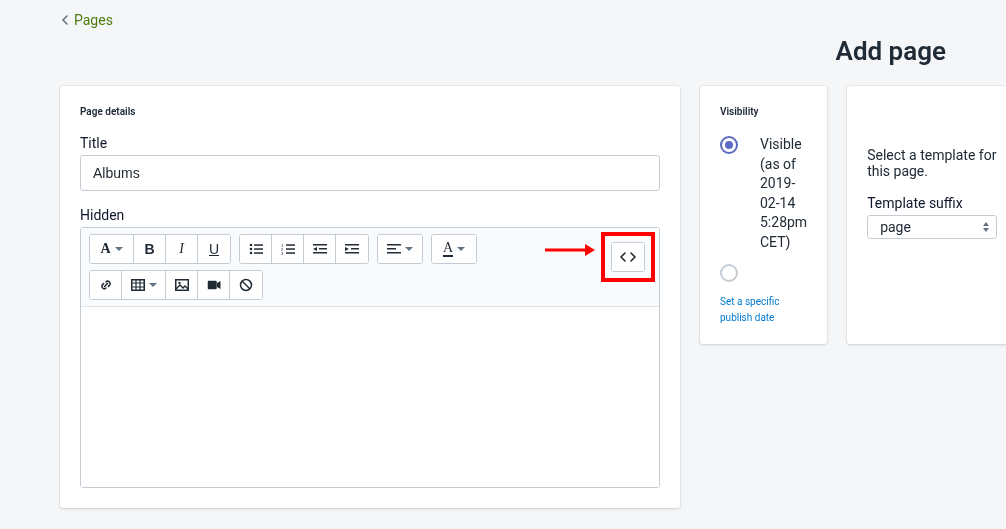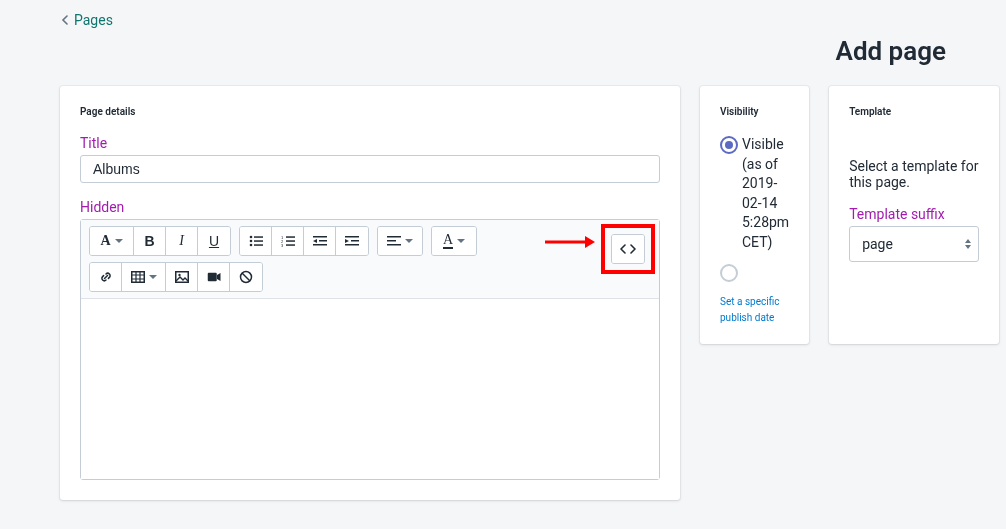--- a/index.html
+++ b/index.html
@@ -13,21 +13,21 @@
     overflow:hidden;
     font-size:14px;
   }
   .page {
     padding: 8px 60px 20px 60px;
   }
   .breadcrumb {
     display:inline-flex;
     align-items:center;
     gap:4px;
-    color:#0f766e;
+    color:#4d7c0f;
     font-size:14px;
     cursor:pointer;
     padding:4px 0;
   }
   .breadcrumb svg { width:10px; height:10px; }
   h1.page-title {
     margin:4px 0 20px 0;
     font-size:26px;
     font-weight:600;
     color:#212B36;
@@ -47,26 +47,26 @@
     padding:20px;
   }
   .card h2 {
     margin:0 0 18px 0;
     font-size:10px;
     font-weight:600;
     color:#212B36;
   }
   .field-label {
     font-size:14px;
-    color:#a21caf;
+    color:#0f172a;
     margin-bottom:4px;
   }
   .text-input {
     width:100%;
-    height:28px;
+    height:36px;
     border:1px solid #c4cdd5;
     border-radius:3px;
     padding:6px 12px;
     font-size:14px;
     color:#212B36;
     outline:none;
     background:#fff;
   }
   .mt16 { margin-top:16px; }
   .editor {
@@ -128,40 +128,40 @@
   }
   .arrow-annot {
     position:absolute;
     top:14px;
     right:64px;
     pointer-events:none;
   }
   .radio-row {
     display:flex;
     align-items:flex-start;
-    gap:4px;
+    gap:22px;
     margin-bottom:10px;
     cursor:pointer;
   }
   .radio {
     width:18px;height:18px;border:2px solid #c4cdd5;border-radius:50%;flex-shrink:0;margin-top:1px;
     display:flex;align-items:center;justify-content:center;
   }
   .radio.checked { border-color:#5c6ac4; }
   .radio.checked::after {
     content:"";width:8px;height:8px;background:#5c6ac4;border-radius:50%;
   }
   .radio-label { flex:1; line-height:1.4; }
   a.link { color:#007ace; text-decoration:none; cursor:pointer; font-size:10px; }
   .helptext { font-size:14px; color:#212B36; margin-bottom:16px;margin-top:41px; }
   .select-wrap {
     position:relative; display:inline-block;
   }
   .select {
-    border:1px solid #c4cdd5;border-radius:3px;background:#fff;height:36px;
+    border:1px solid #c4cdd5;border-radius:3px;background:#fff;height:24px;
     padding:6px 28px 6px 12px;font-size:14px;min-width:130px;
     display:flex;align-items:center;cursor:pointer;
   }
   .select-caret {
     position:absolute; right:8px; top:50%; transform:translateY(-50%);
     display:flex; flex-direction:column; gap:2px;
   }
   .select-caret span{
     width:0;height:0;border-left:3px solid transparent;border-right:3px solid transparent;
   }
@@ -347,21 +347,20 @@
         </div>
 
         <div class="radio-row">
           <div class="radio"></div>
         </div>
 
         <a class="link">Set a specific publish date</a>
       </div>
 
       <div class="card">
-        <h2>Template</h2>
         <div class="helptext">Select a template for this page.</div>
         <div class="field-label">Template suffix</div>
         <div class="select-wrap">
           <div class="select">
             <span>page</span>
           </div>
           <div class="select-caret">
               <span class="u"></span>
               <span class="d"></span>
             </div>

